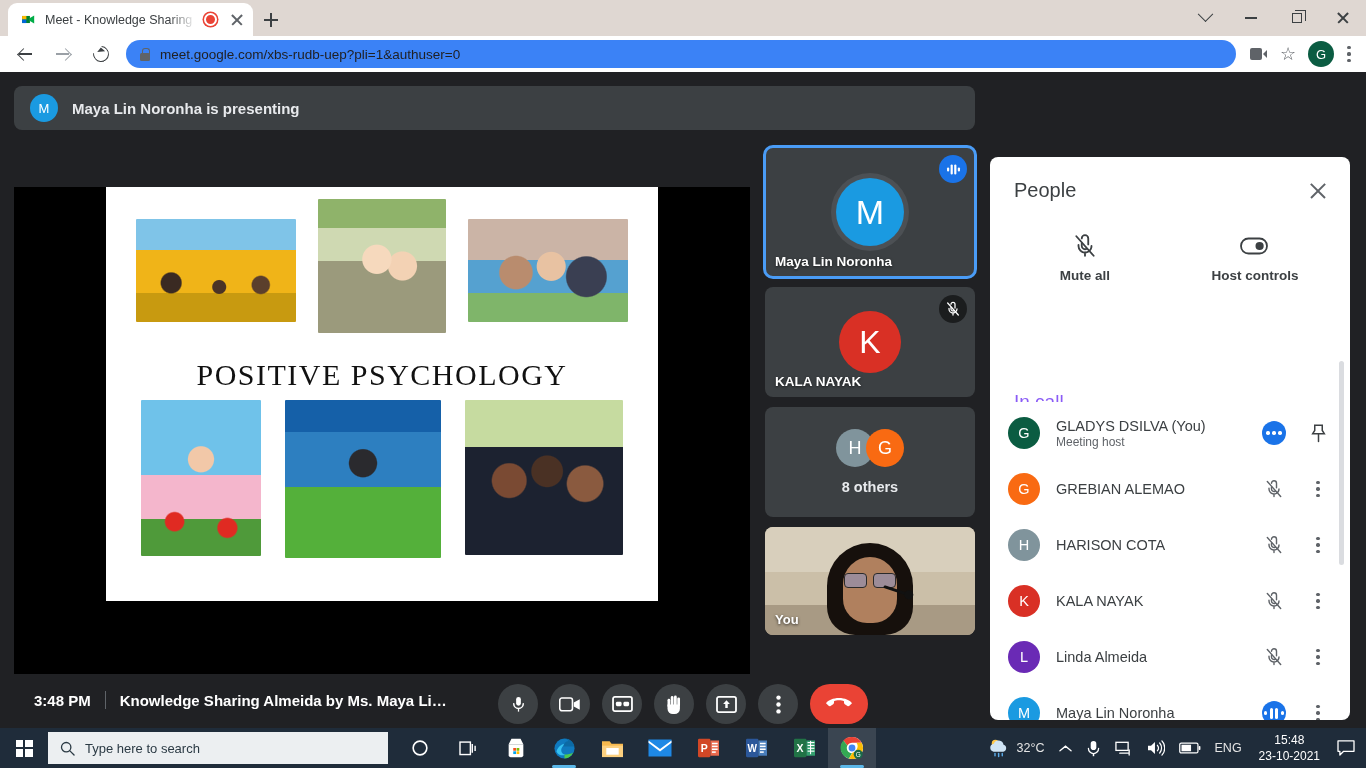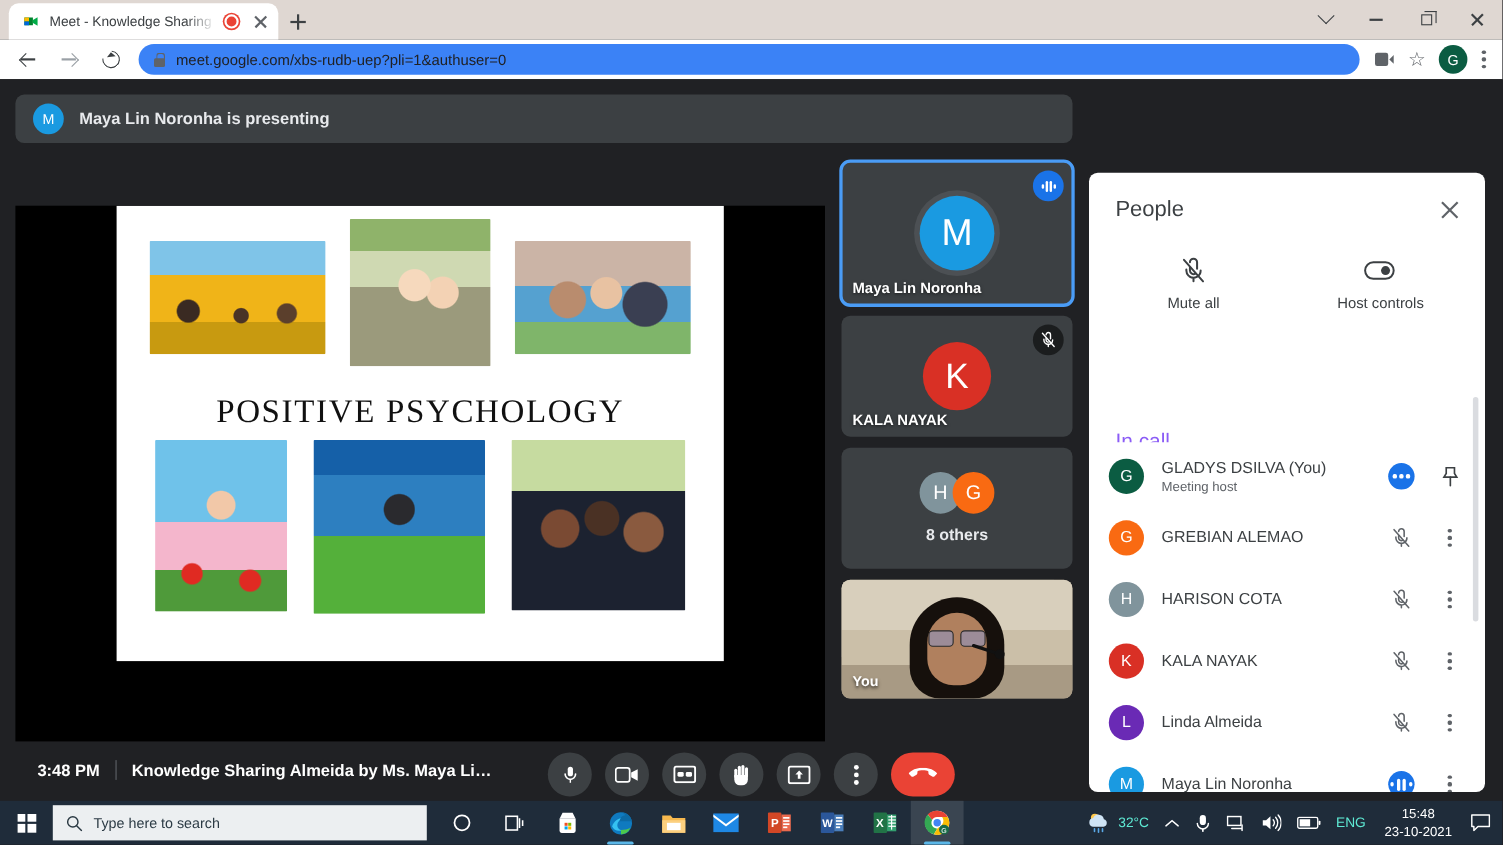--- a/index.html
+++ b/index.html
@@ -230,21 +230,21 @@
     position:absolute; left:990px; top:85px; width:360px; height:563px;
     background:#fff; border-radius:8px; overflow:hidden;
   }
   .people-head { position:relative; height:68px; }
   .people-title { position:absolute; left:24px; top:22px; font-size:20px; color:#3c4043; }
   .people-close { position:absolute; right:22px; top:24px; width:20px; height:20px; cursor:pointer; }
   .people-close::before, .people-close::after { content:""; position:absolute; left:0; top:9px; width:20px; height:1.8px; background:#5f6368; }
   .people-close::before{transform:rotate(45deg);} .people-close::after{transform:rotate(-45deg);}
   .people-actions { display:flex; justify-content:space-around; padding: 8px 10px 10px 10px; }
   .pa { display:flex; flex-direction:column; align-items:center; gap:9px; cursor:pointer; width:108px; }
-  .pa-label { font-size:13.5px; color:#3c4043; }
+  .pa-label { font-size:13.5px; color:#3c4043;font-weight:bold; }
   .incall-label { position:absolute; left:24px; top:234px; font-size:19px; color:#8b5cf6; overflow:hidden; height:11px; }
   .plist { position:absolute; left:0; top:248px; width:360px; height:315px; overflow:hidden; }
   .prow { display:flex; align-items:center; height:56px; padding: 0 18px 0 18px; gap:16px; }
   .prow-av { width:32px; height:32px; border-radius:50%; color:#fff; font-size:14.5px; display:flex; align-items:center; justify-content:center; flex:0 0 auto; }
   .prow-text { flex:1 1 auto; min-width:0; }
   .prow-name { font-size:14.5px; color:#3c4043; white-space:nowrap; overflow:hidden; }
   .prow-sub { font-size:12px; color:#5f6368; margin-top:1px; }
   .prow-ic { width:28px; height:28px; display:flex; align-items:center; justify-content:center; flex:0 0 auto; cursor:pointer; }
   .dotpill { width:24px; height:24px; border-radius:50%; background:#1a73e8; display:flex; align-items:center; justify-content:center; gap:2.5px; }
   .dotpill i { width:3.4px; height:3.4px; background:#fff; border-radius:50%; display:block; }
@@ -264,21 +264,21 @@
     display:flex; align-items:center; gap:10px; padding: 0 12px; cursor:text;
   }
   .search-ph { font-size:13px; color:#2b3a44; }
   .tb-apps { position:absolute; left:396px; top:0; height:40px; display:flex; align-items:center; }
   .tapp { width:48px; height:40px; display:flex; align-items:center; justify-content:center; position:relative; cursor:pointer; }
   .tapp.active { background: rgba(255,255,255,.12); }
   .tapp.active::after, .tapp.open::after {
     content:""; position:absolute; left:12px; bottom:0; width:24px; height:3px; background:#5bb7e8; border-radius:2px;
   }
   .tray { position:absolute; right:0; top:0; height:40px; display:flex; align-items:center; gap:0; padding-right:4px; }
-  .tray-item { height:40px; display:flex; align-items:center; justify-content:center; padding:0 7px; cursor:pointer; color:#5eead4; font-size:12.5px; }
+  .tray-item { height:40px; display:flex; align-items:center; justify-content:center; padding:0 7px; cursor:pointer; color:#e5e5e5; font-size:12.5px; }
   .tray-clock { text-align:center; line-height:1.35; font-size:12px; color:#fff; padding:0 10px; cursor:pointer; }
   .tray-notif { width:32px; height:40px; display:flex; align-items:center; justify-content:center; cursor:pointer; }
 </style>
 </head>
 <body>
 
 <div id="root">
 
   <div class="chrome-tabstrip">
     <div class="tab">

